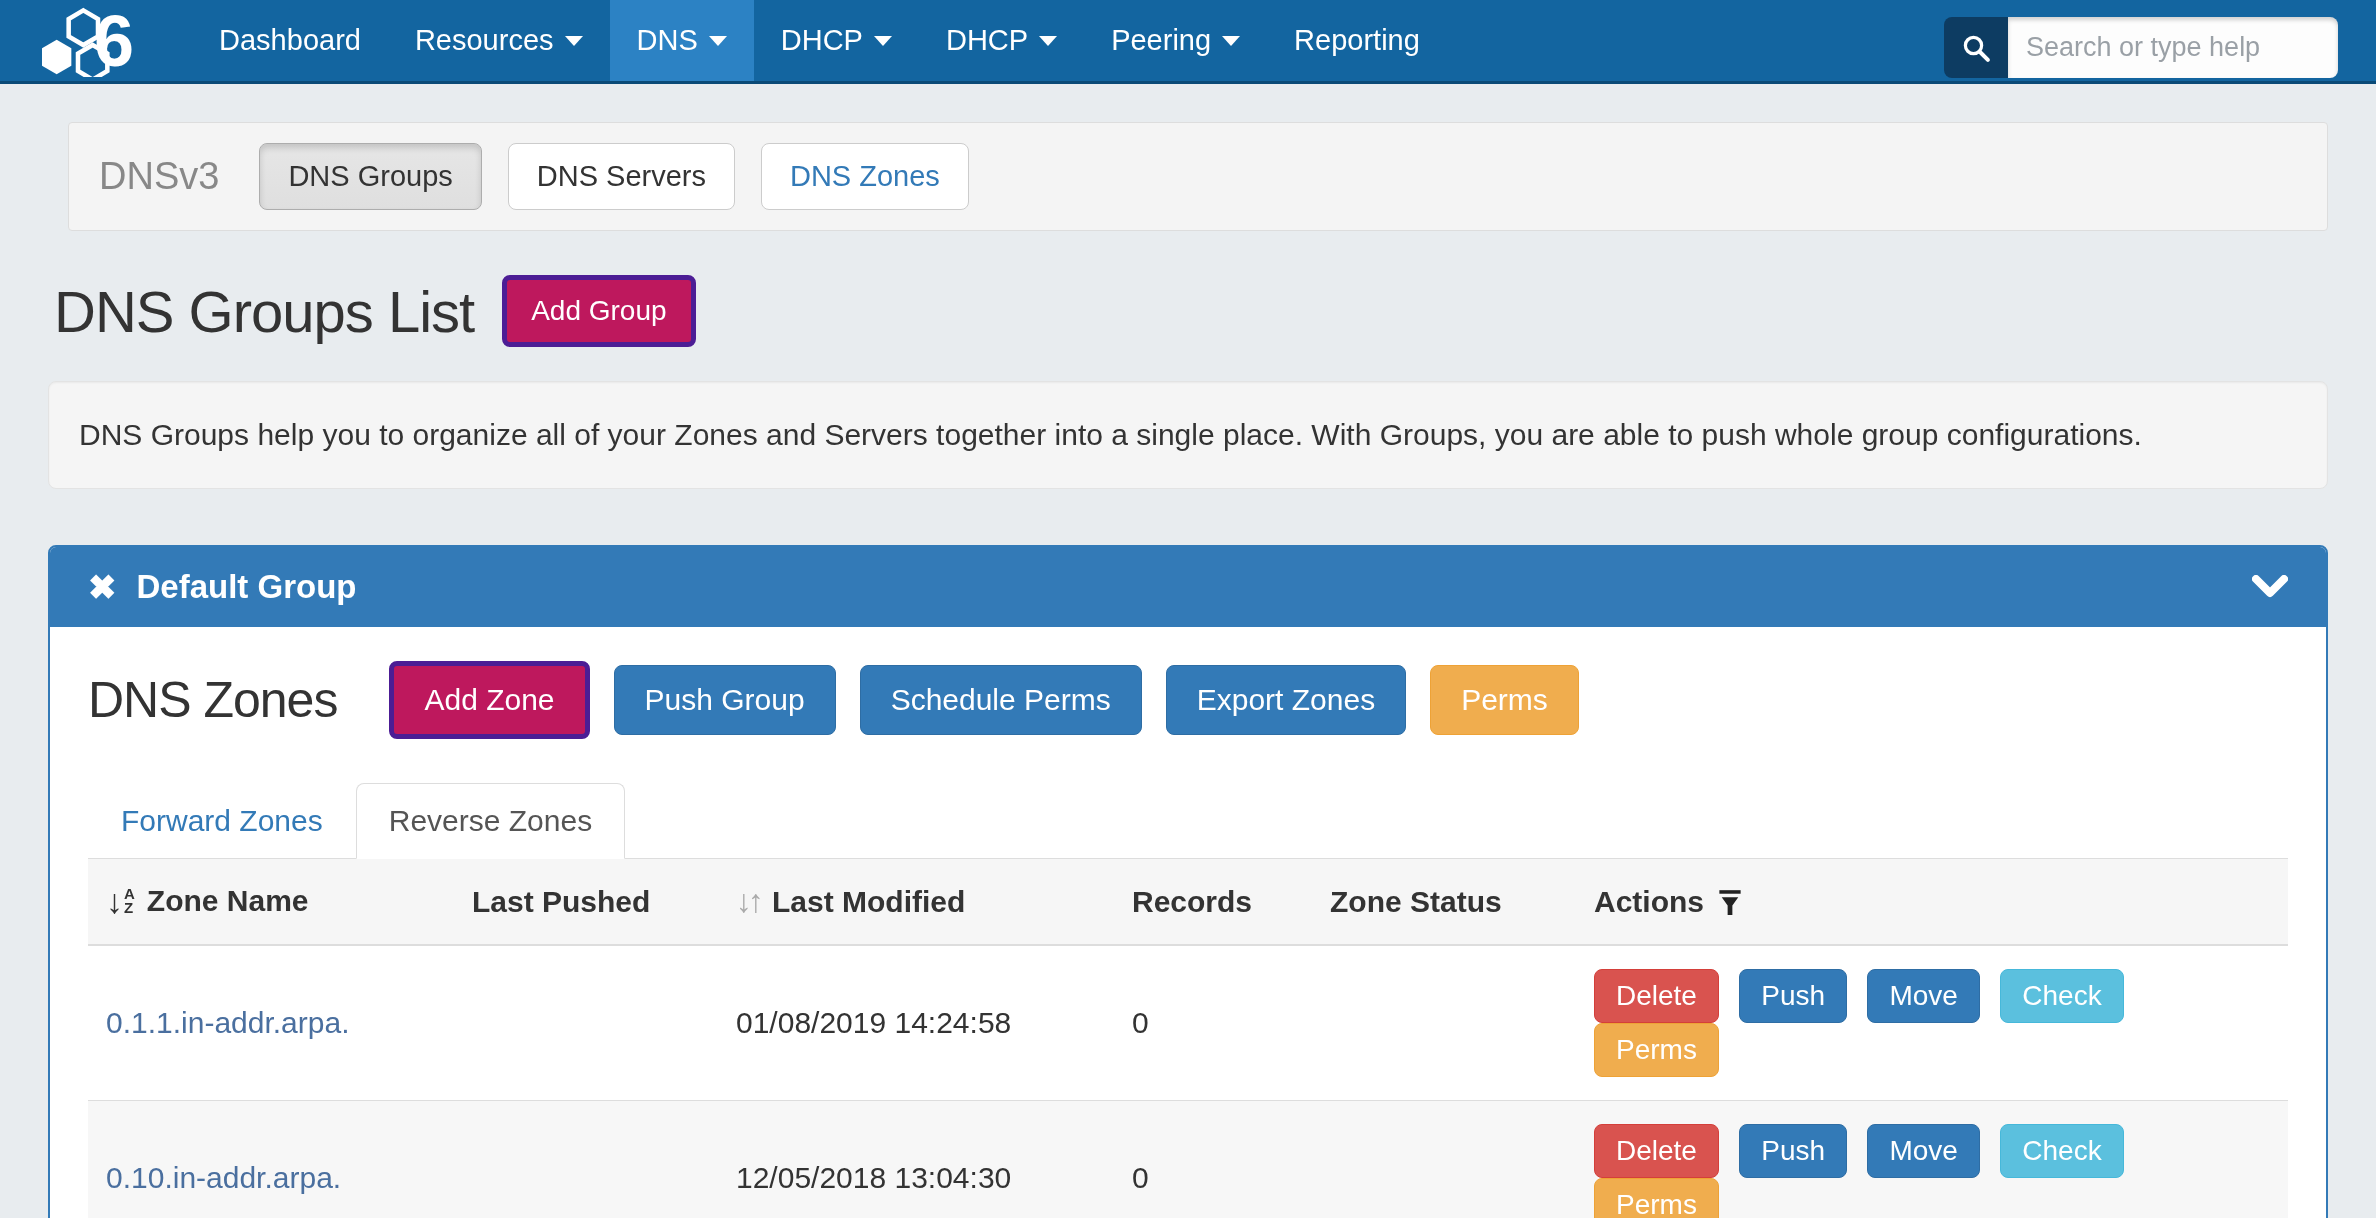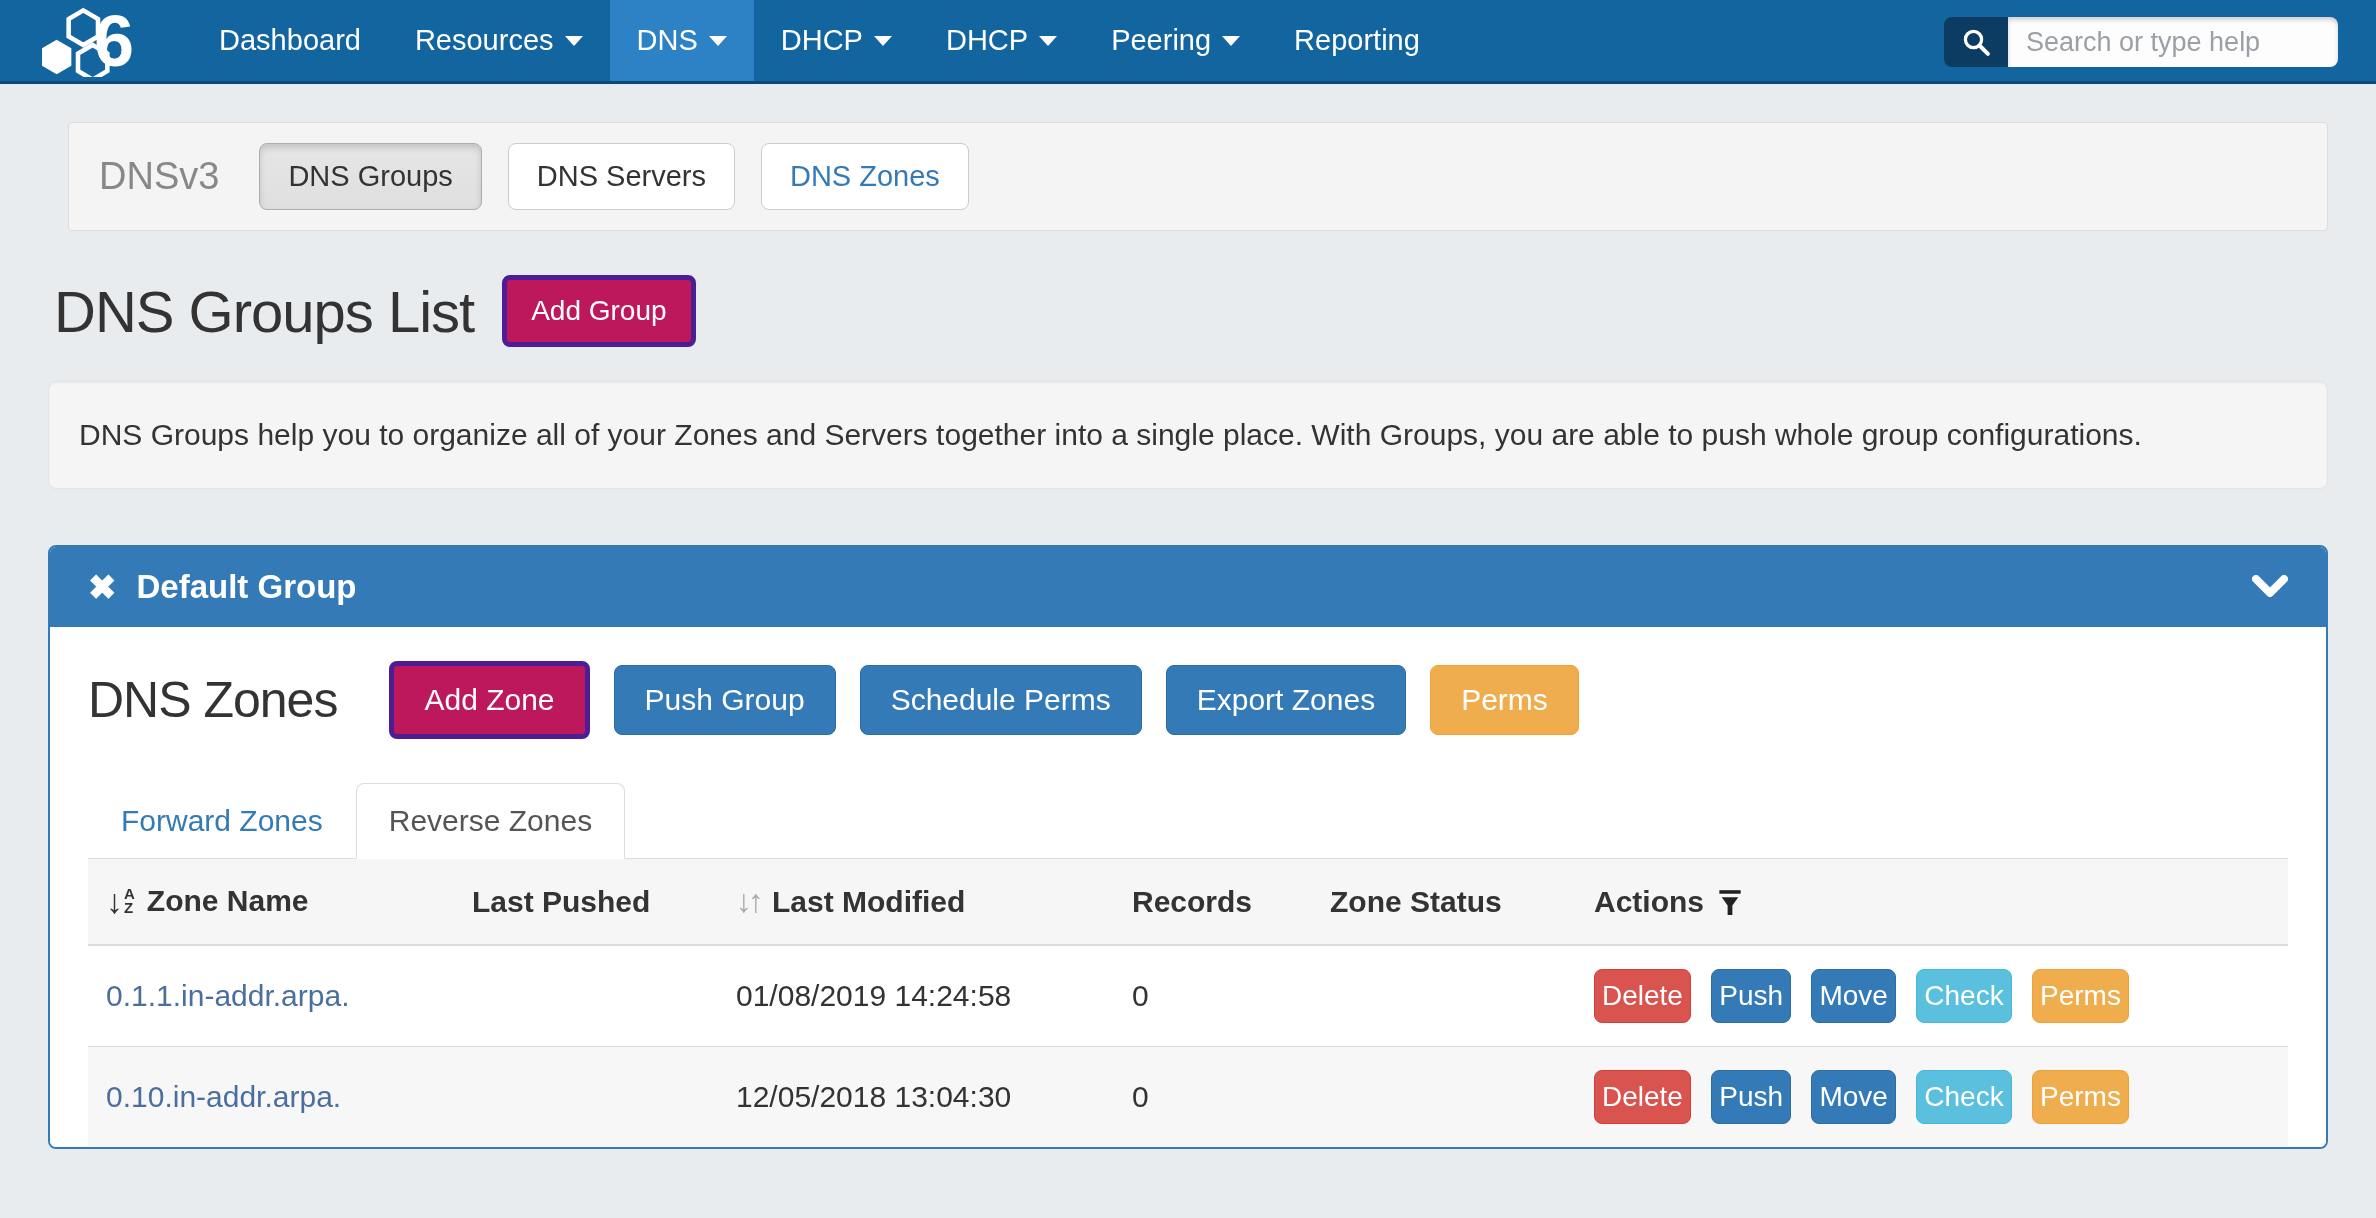--- a/index.html
+++ b/index.html
@@ -8,21 +8,21 @@
 
   
   .navbar { height:84px; background:#1365a0; border-bottom:3px solid #0a4a77; display:flex; align-items:stretch; position:relative; }
   .brand { display:flex; align-items:center; padding:0 34px 0 30px; cursor:pointer; }
   .brand svg { width:104px; height:72px; }
   .brand .six { color:#fff; font-size:72px; font-weight:bold; margin-left:-40px; letter-spacing:-2px; }
   .nav-items { display:flex; align-items:stretch; margin-left:26px;justify-content:flex-end; }
   .nav-item { display:flex; align-items:center; padding:0 27px; color:#fff; font-size:29px; text-decoration:none; cursor:pointer; }
   .nav-item.active { background:#2c82c4; }
   .caret { display:inline-block; margin-left:11px; width:0; height:0; border-left:9px solid transparent; border-right:9px solid transparent; border-top:10px solid #fff; }
-  .search-group { position:absolute; right:38px; top:17px; display:flex; height:50px; }
+  .search-group { position:absolute; right:38px; top:17px; display:flex; height:61px; }
   .search-addon { width:64px; background:#0d3c62; border-radius:8px 0 0 8px; display:flex; align-items:center; justify-content:center; cursor:pointer; }
   .search-input { width:330px; border:none; outline:none; background:#fdfdfd; border-radius:0 8px 8px 0; font-size:27px; padding:0 18px; color:#333; font-family:"Liberation Sans", sans-serif; box-shadow:inset 0 3px 4px rgba(0,0,0,.18); }
   .search-input::placeholder { color:#9aa0a6; }
 
   
   .container { padding:0 48px; }
 
   .subnav-panel { margin:38px 0 0 20px; background:#f4f4f4; border:1px solid #ddd; border-radius:4px; padding:20px 30px; display:flex; align-items:center; }
   .subnav-title { font-size:38px; color:#888; margin-right:40px; }
   .btn { font-family:"Liberation Sans", sans-serif; cursor:pointer; display:inline-flex; align-items:center; justify-content:center; }
@@ -61,21 +61,21 @@
 
   
   table { width:100%; border-collapse:collapse; }
   thead th { background:#f6f6f6; font-size:30px; font-weight:bold; color:#333; text-align:left; padding:24px 10px; border-bottom:2px solid #ddd; }
   thead th:first-child { padding-left:18px; }
   tbody td { font-size:30px; padding:23px 10px; border-top:1px solid #ddd; color:#333; }
   tbody tr:first-child td { border-top:none; }
   tbody tr:nth-child(even) { background:#f7f7f7; }
   tbody td:first-child { padding-left:18px; }
   a.zone-link { color:#4a6f9f; text-decoration:none; cursor:pointer; font-size:30px; }
-  .action-btn { font-size:28px; border-radius:8px; padding:10px 7px; margin-right:12px; }
+  .action-btn { font-size:28px; border-radius:8px; padding:10px 21px; margin-right:12px; }
 
   .th-flex { display:inline-flex; align-items:center; }
   .sort-alpha { display:inline-flex; align-items:center; margin-right:12px; }
   .sort-alpha .arrow { font-size:34px; font-weight:bold; line-height:30px; }
   .sort-alpha .az { display:flex; flex-direction:column; font-size:15px; font-weight:bold; line-height:14px; margin-left:1px; }
   .sort-both { color:#aaa; font-size:32px; font-weight:bold; letter-spacing:-4px; margin-right:12px; }
   .filter-icon { margin-left:14px; display:inline-flex; }
 </style>
 </head>
 <body>

